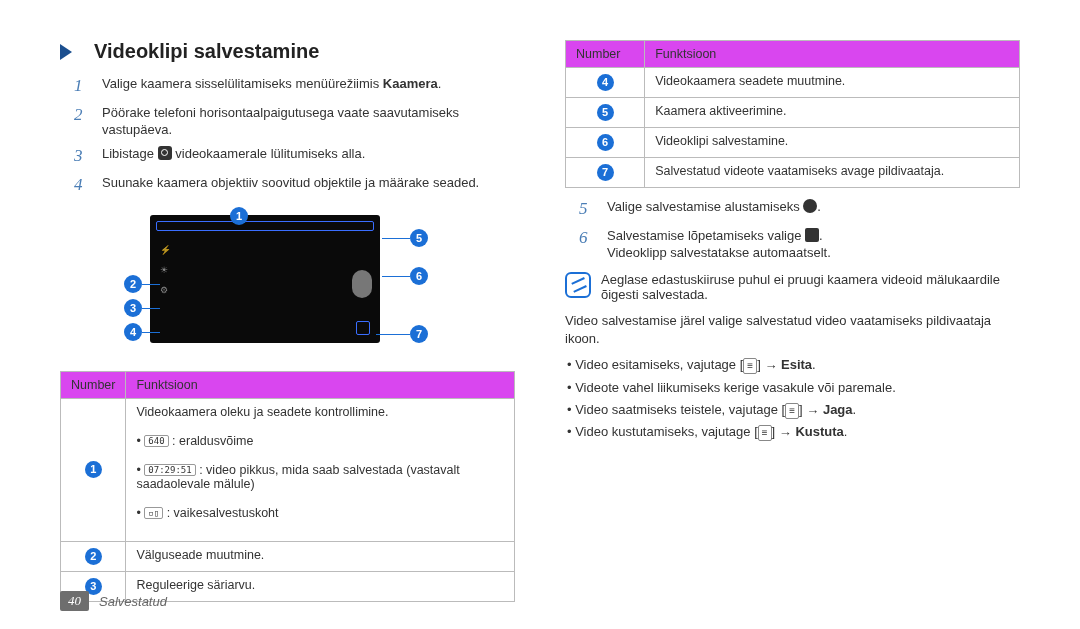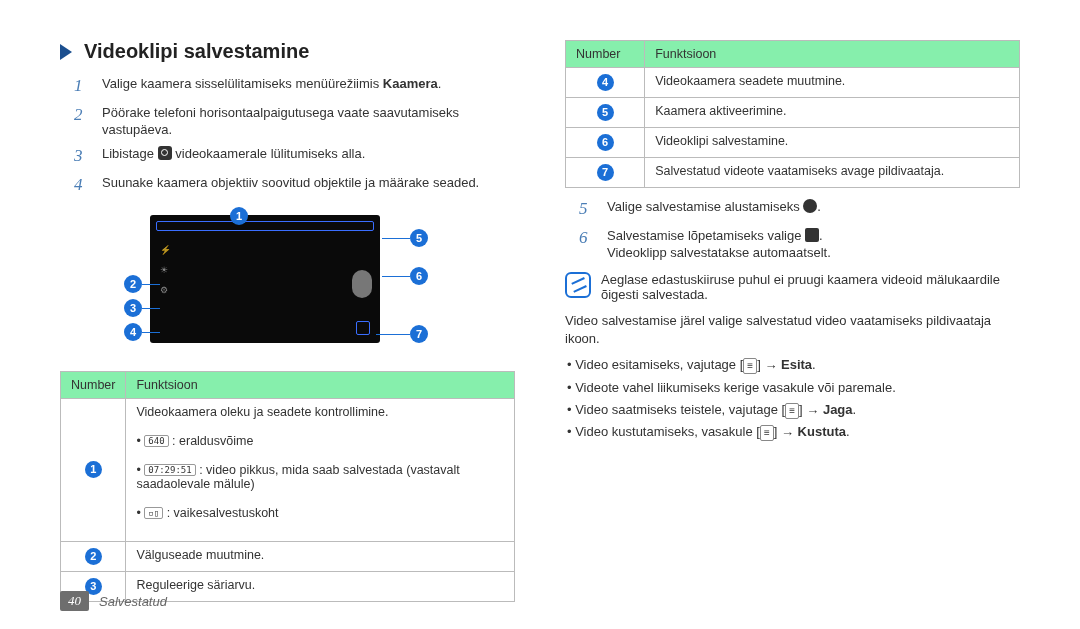--- a/index.html
+++ b/index.html
@@ -14,21 +14,21 @@
   }
   .page {
     display: flex;
     padding: 40px 60px 0 60px;
     gap: 50px;
   }
   .col { flex: 1; }
   .heading {
     display: flex;
     align-items: center;
-    gap: 12px;
+    gap: 22px;
     margin-bottom: 12px;
   }
   .heading-chev {
     width: 0; height: 0;
     border-top: 8px solid transparent;
     border-bottom: 8px solid transparent;
     border-left: 12px solid #1b4f8f;
   }
   .heading-text {
     font-size: 20px;
@@ -143,21 +143,21 @@
     width: 100%;
     border-collapse: collapse;
     font-size: 12.5px;
   }
   th, td {
     border: 1px solid #bbb;
     padding: 6px 10px;
     text-align: left;
     vertical-align: top;
   }
-  th { font-weight: normal; background: #86efac; }
+  th { font-weight: normal; background: #d946ef; }
   .tcircle {
     display: inline-block;
     width: 17px; height: 17px;
     background: #1b6fd6;
     color: #fff;
     border-radius: 50%;
     text-align: center;
     line-height: 17px;
     font-size: 11px;
     font-weight: bold;
@@ -375,21 +375,21 @@
       <div class="note-icon"></div>
       <div>Aeglase edastuskiiruse puhul ei pruugi kaamera videoid mälukaardile õigesti salvestada.</div>
     </div>
 
     <p class="body-p">Video salvestamise järel valige salvestatud video vaatamiseks pildivaataja ikoon.</p>
 
     <ul class="bullets">
       <li><span>Video esitamiseks, vajutage [</span><span class="menu-icon">≡</span><span>] → </span><span class="bold">Esita</span><span>.</span></li>
       <li><span>Videote vahel liikumiseks kerige vasakule või paremale.</span></li>
       <li><span>Video saatmiseks teistele, vajutage [</span><span class="menu-icon">≡</span><span>] → </span><span class="bold">Jaga</span><span>.</span></li>
-      <li><span>Video kustutamiseks, vasakule [</span><span class="menu-icon">≡</span><span>] → </span><span class="bold">Kustuta</span><span>.</span></li>
+      <li><span>Video kustutamiseks, vajutage [</span><span class="menu-icon">≡</span><span>] → </span><span class="bold">Kustuta</span><span>.</span></li>
     </ul>
   </div>
 </div>
 
 <div class="footer">
   <span class="pagenum-box">40</span>
   <span class="footer-section">Salvestatud</span>
 </div>
 
 </body></html>

